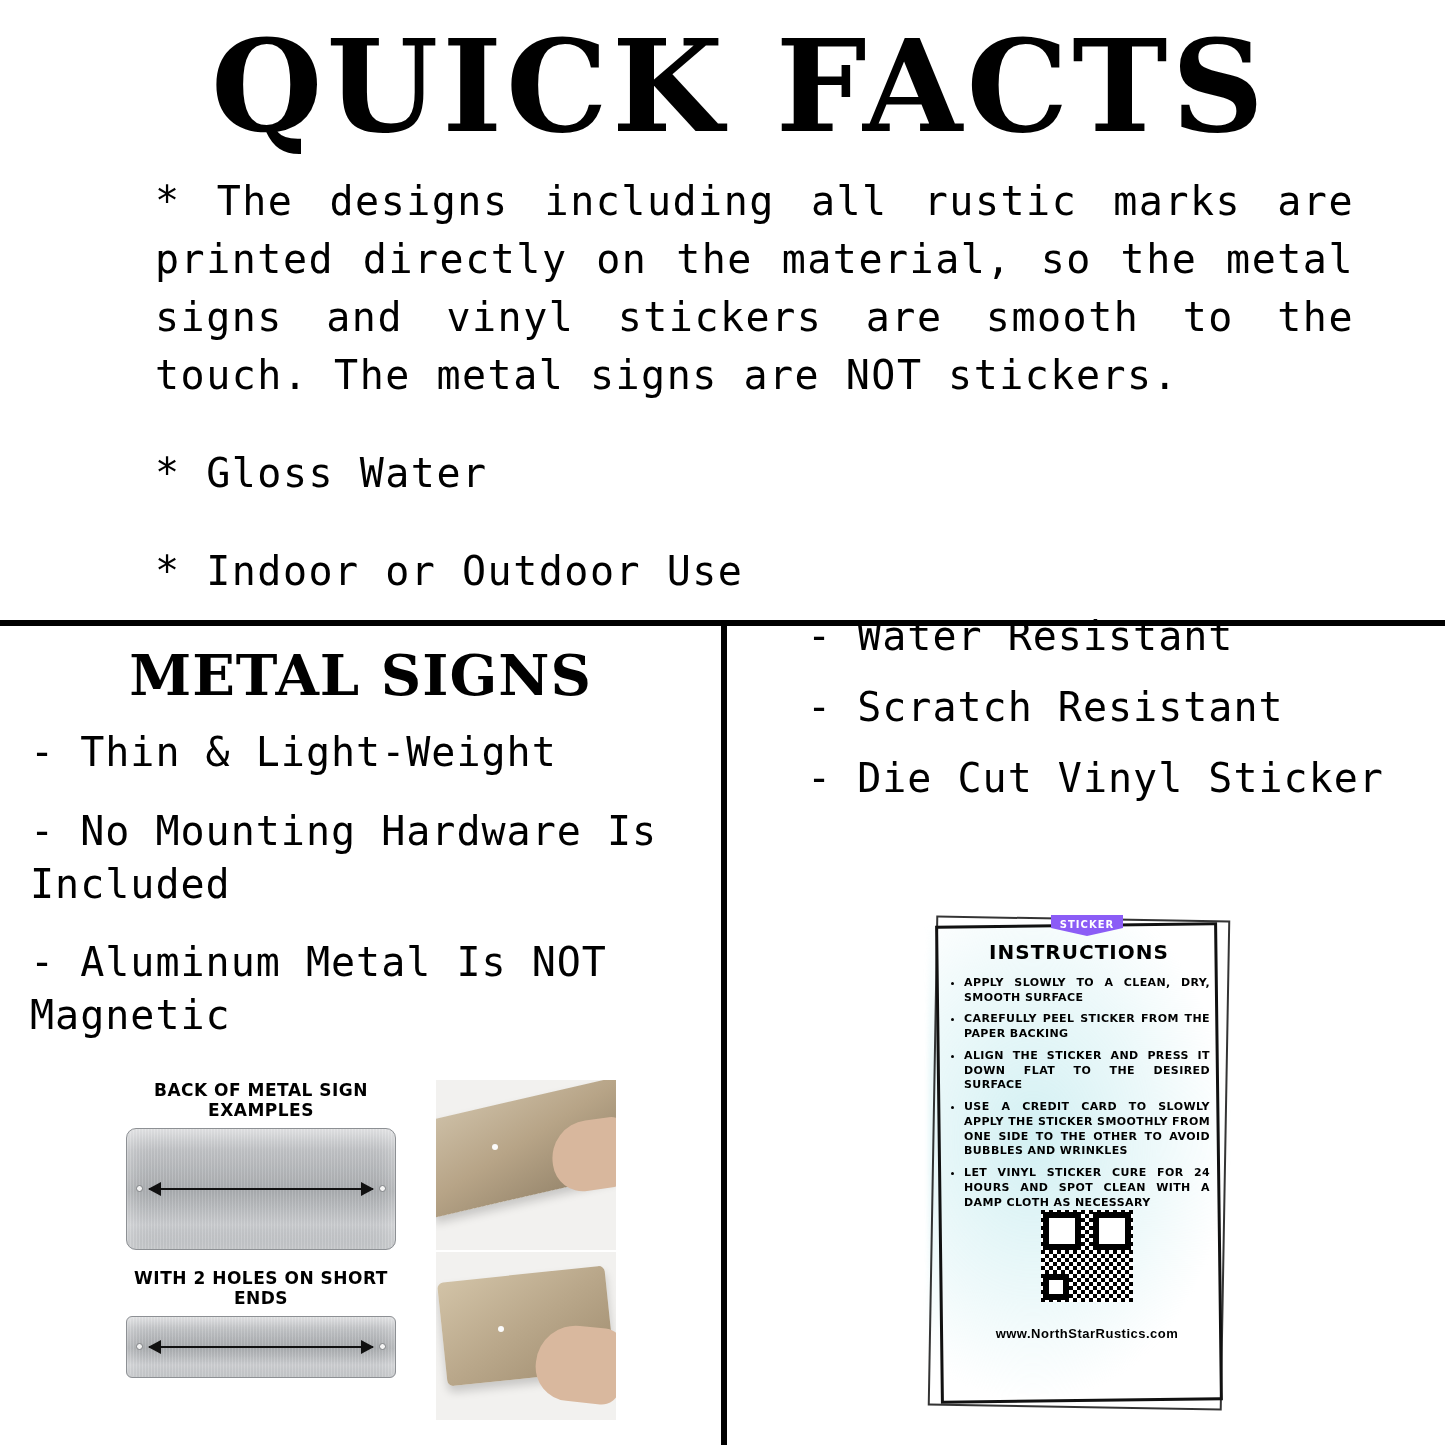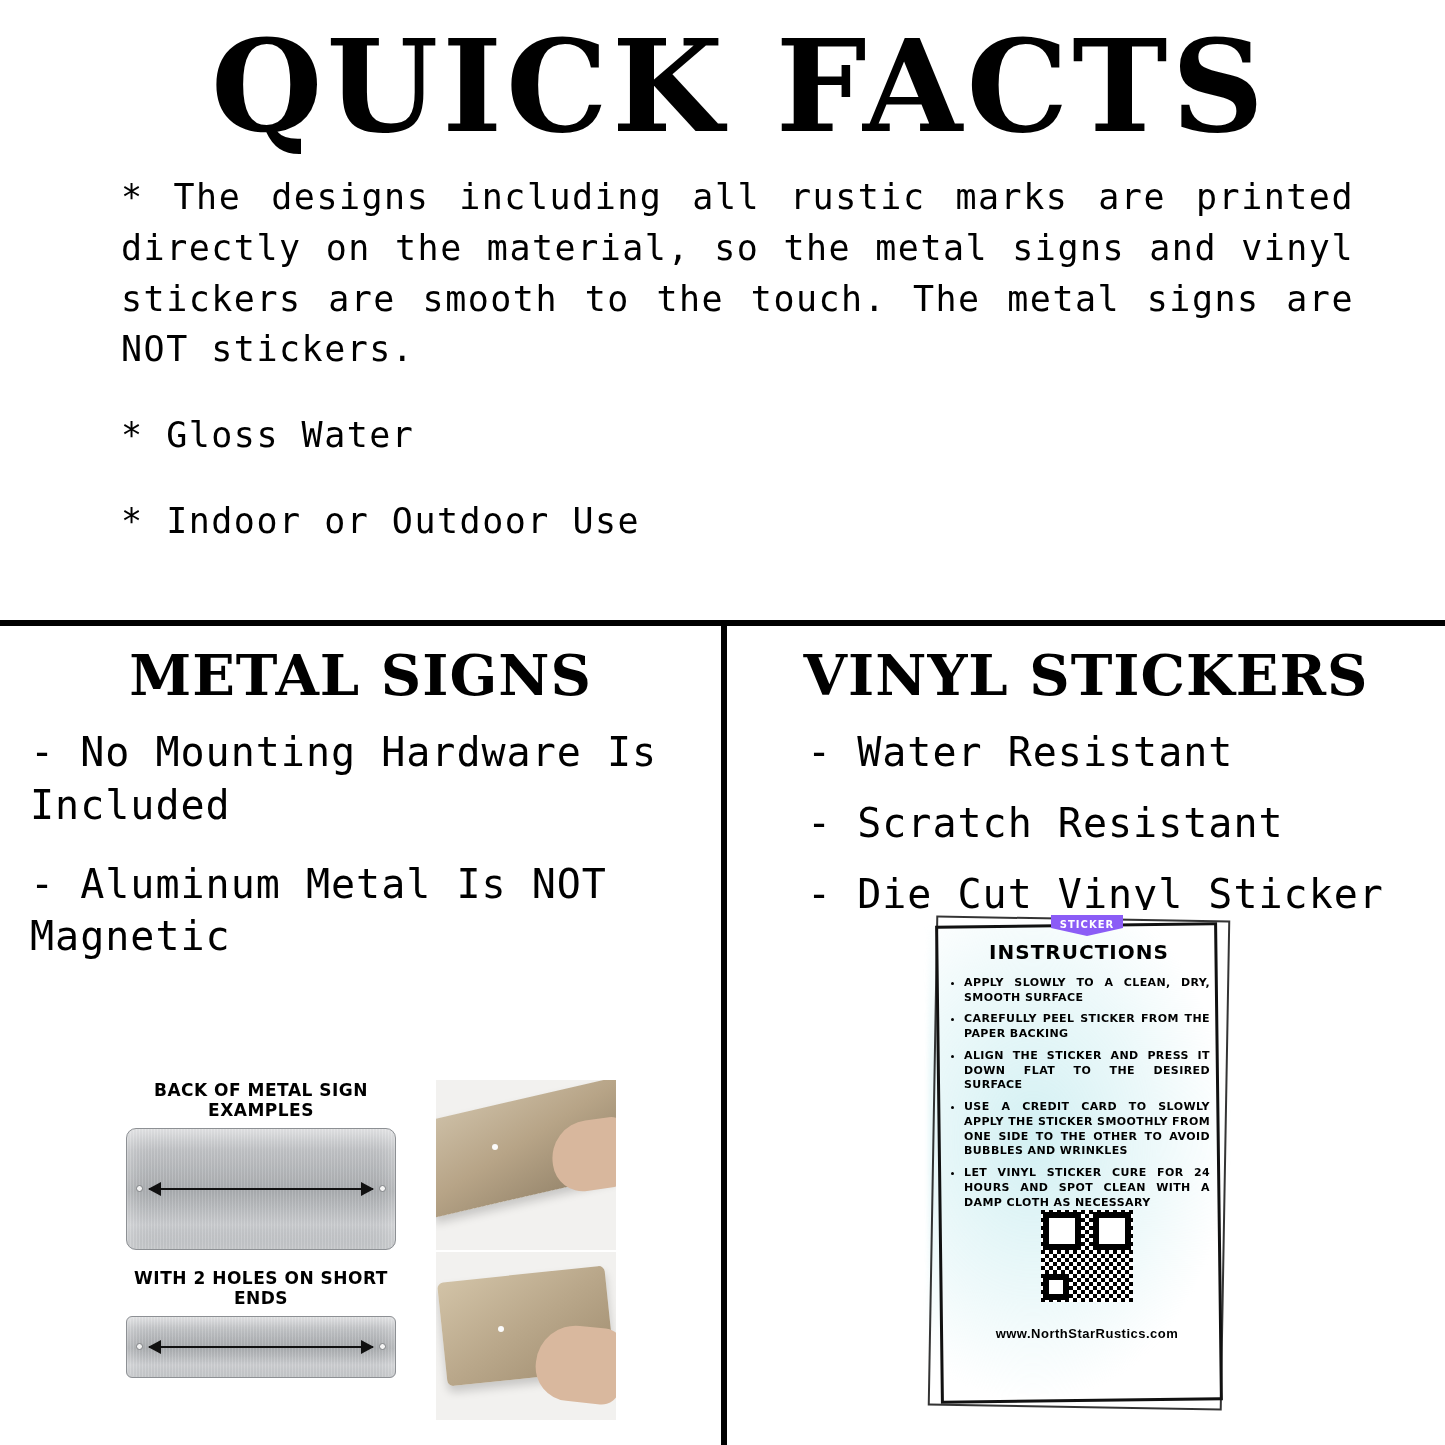--- a/index.html
+++ b/index.html
@@ -29,24 +29,24 @@
     font-family: "DejaVu Serif", serif;
     font-weight: bold;
     font-size: 128px;
     line-height: 1.0;
     letter-spacing: 4px;
     text-align: center;
     margin: 22px 0 0 0;
     white-space: nowrap;
   }
   .fact-block {
-    font-size: 35px;
+    font-size: 40px;
     line-height: 1.45;
     letter-spacing: 1.5px;
-    margin: 0 0 0 76px;
+    margin: 0 0 0 110px;
     padding-right: 80px;
   }
   .fact-main {
     margin-top: 22px;
     text-align: justify;
     text-align-last: left;
   }
   .fact-line {
     margin-top: 34px;
   }
@@ -336,20 +336,21 @@
     <p class="fact-line">* Gloss Water</p>
     <p class="fact-line">* Indoor or Outdoor Use</p>
   </div>
 </div>
 
 <div class="hr-main"></div>
 <div class="vr-main"></div>
 
 <div class="col col-left">
   <h2 class="col-title">METAL SIGNS</h2>
+  <p class="bullet">- Thin &amp; Light-Weight</p>
   <p class="bullet">- No Mounting Hardware Is Included</p>
   <p class="bullet">- Aluminum Metal Is NOT Magnetic</p>
 
   <div class="metal-media">
 
     <div class="metal-left">
       <div class="caption">BACK OF METAL SIGN EXAMPLES</div>
 
       <div class="plate plate-big">
         <span class="hole l"></span>
@@ -375,21 +376,20 @@
       <div class="photo photo-bot">
         <span class="sheet-b"></span>
         <span class="hand-b"></span>
         <span class="photo-hole" style="left:62px; top:74px;"></span>
       </div>
     </div>
   </div>
 </div>
 
 <div class="col col-right">
-  <h2 class="col-title">VINYL STICKERS</h2>
   <p class="bullet">- Water Resistant</p>
   <p class="bullet">- Scratch Resistant</p>
   <p class="bullet">- Die Cut Vinyl Sticker</p>
 
   <div class="sticker-card">
     <div class="wash"></div>
     <div class="card-frame2"></div>
     <div class="card-frame"></div>
     <div class="tag">STICKER</div>
 

